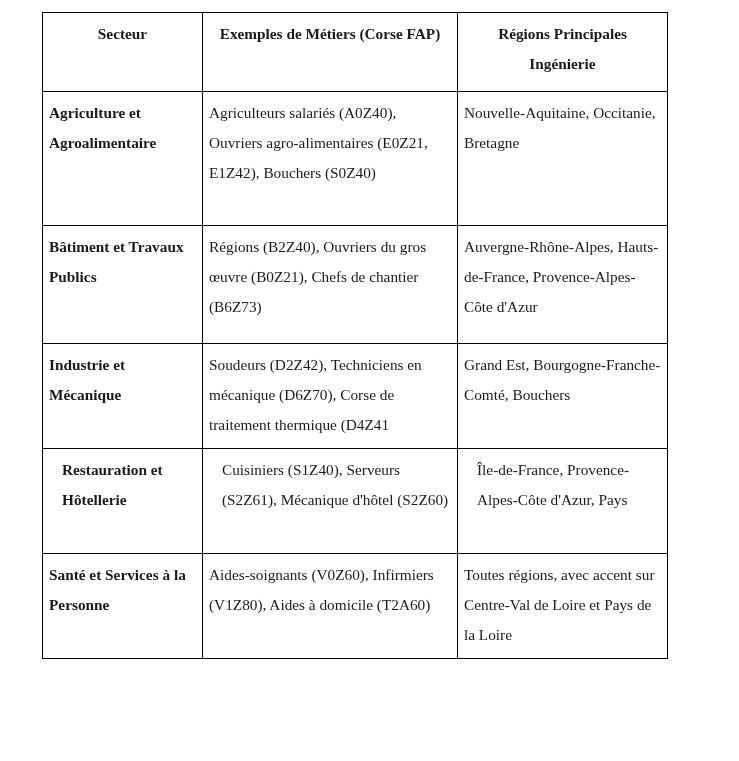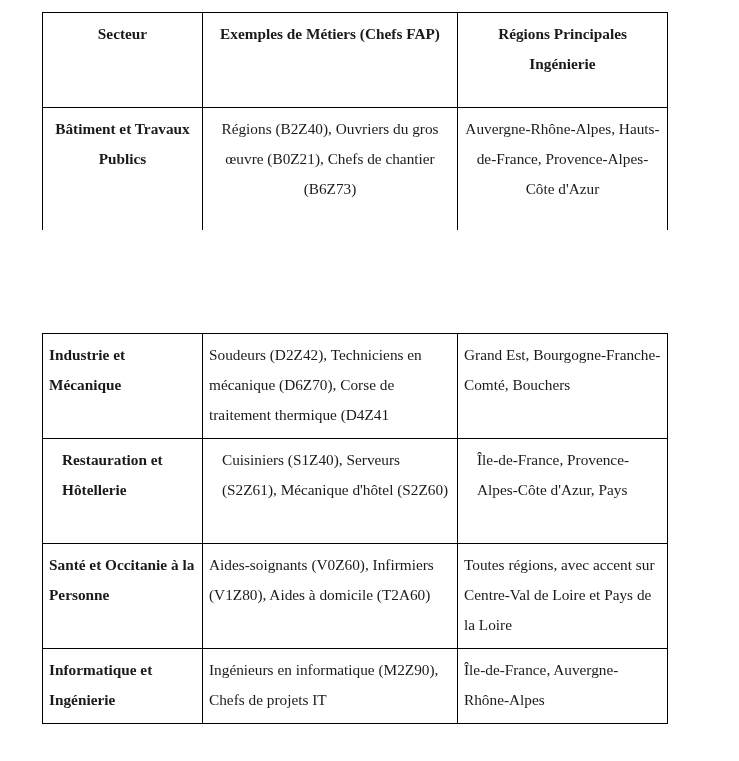--- a/index.html
+++ b/index.html
@@ -2,47 +2,52 @@
 <html><head>
 <meta charset="utf-8">
 <style>
   html, body { margin: 0; padding: 0; background: #ffffff; }
   body { width: 739px; height: 761px; position: relative; overflow: hidden;
          font-family: "Liberation Serif", "DejaVu Serif", serif; color: #1a1a1a; }
   table { border-collapse: collapse; table-layout: fixed; position: absolute; left: 42px; width: 625px; }
   col.c1 { width: 160px; } col.c2 { width: 255px; } col.c3 { width: 210px; }
   td, th { border: 1.5px solid #000; vertical-align: top; font-size: 15.3px; line-height: 30px;
            padding: 6px 6px 8px 6px; text-align: left; word-wrap: break-word; }
-  th { font-weight: bold; text-align: center; padding-top: 6px; padding-bottom: 28px; }
+  th { font-weight: bold; text-align: center; padding-top: 6px; padding-bottom: 12px; }
   td.sector { font-weight: bold; }
   #t1 { top: 12px; }
-  #t1 tr.last td { border-bottom: none; text-align: center; }
-  #t2 { top: 333px; }
+  #t1 tr.last td { border-bottom: none; }
+  #t2 { top: 343px; }
   tr.h-head th { height: 56px; }
   tr.r1 td { height: 119px; }
   tr.r2 td { height: 108px; }
   tr.r3 td { height: 90px; }
   tr.r4 td { height: 90px; padding-left: 19px; }
   tr.r5 td { height: 90px; }
   tr.r6 td { height: 59px; }
 </style>
 </head>
 <body>
 
 <table id="t1">
   <colgroup>
       <col class="c1">
       <col class="c2">
       <col class="c3">
     </colgroup>
   <tbody>
       <tr class="h-head">
     <th>Secteur</th>
-    <th>Exemples de Métiers (Chefs FAP)</th>
+    <th>Exemples de Métiers (Corse FAP)</th>
     <th>Régions Principales Ingénierie</th>
+  </tr>
+  <tr class="r1">
+    <td class="sector">Agriculture et Agroalimentaire</td>
+    <td>Agriculteurs salariés (A0Z40), Ouvriers agro-alimentaires (E0Z21, E1Z42), Bouchers (S0Z40)</td>
+    <td>Nouvelle-Aquitaine, Occitanie, Bretagne</td>
   </tr>
   <tr class="r2 last">
     <td class="sector">Bâtiment et Travaux Publics</td>
     <td>Régions (B2Z40), Ouvriers du gros œuvre (B0Z21), Chefs de chantier (B6Z73)</td>
     <td>Auvergne-Rhône-Alpes, Hauts-de-France, Provence-Alpes-Côte d'Azur</td>
   </tr>
 </tbody>
   </table>
 
 <table id="t2">
@@ -56,23 +61,18 @@
     <td class="sector">Industrie et Mécanique</td>
     <td>Soudeurs (D2Z42), Techniciens en mécanique (D6Z70), Corse de traitement thermique (D4Z41</td>
     <td>Grand Est, Bourgogne-Franche-Comté, Bouchers</td>
   </tr>
   <tr class="r4">
     <td class="sector">Restauration et Hôtellerie</td>
     <td>Cuisiniers (S1Z40), Serveurs (S2Z61), Mécanique d'hôtel (S2Z60)</td>
     <td>Île-de-France, Provence-Alpes-Côte d'Azur, Pays</td>
   </tr>
   <tr class="r5">
-    <td class="sector">Santé et Occitanie à la Personne</td>
+    <td class="sector">Santé et Services à la Personne</td>
     <td>Aides-soignants (V0Z60), Infirmiers (V1Z80), Aides à domicile (T2A60)</td>
     <td>Toutes régions, avec accent sur Centre-Val de Loire et Pays de la Loire</td>
-  </tr>
-  <tr class="r6">
-    <td class="sector">Informatique et Ingénierie</td>
-    <td>Ingénieurs en informatique (M2Z90), Chefs de projets IT</td>
-    <td>Île-de-France, Auvergne-Rhône-Alpes</td>
   </tr>
 </tbody>
   </table>
 
 </body></html>

